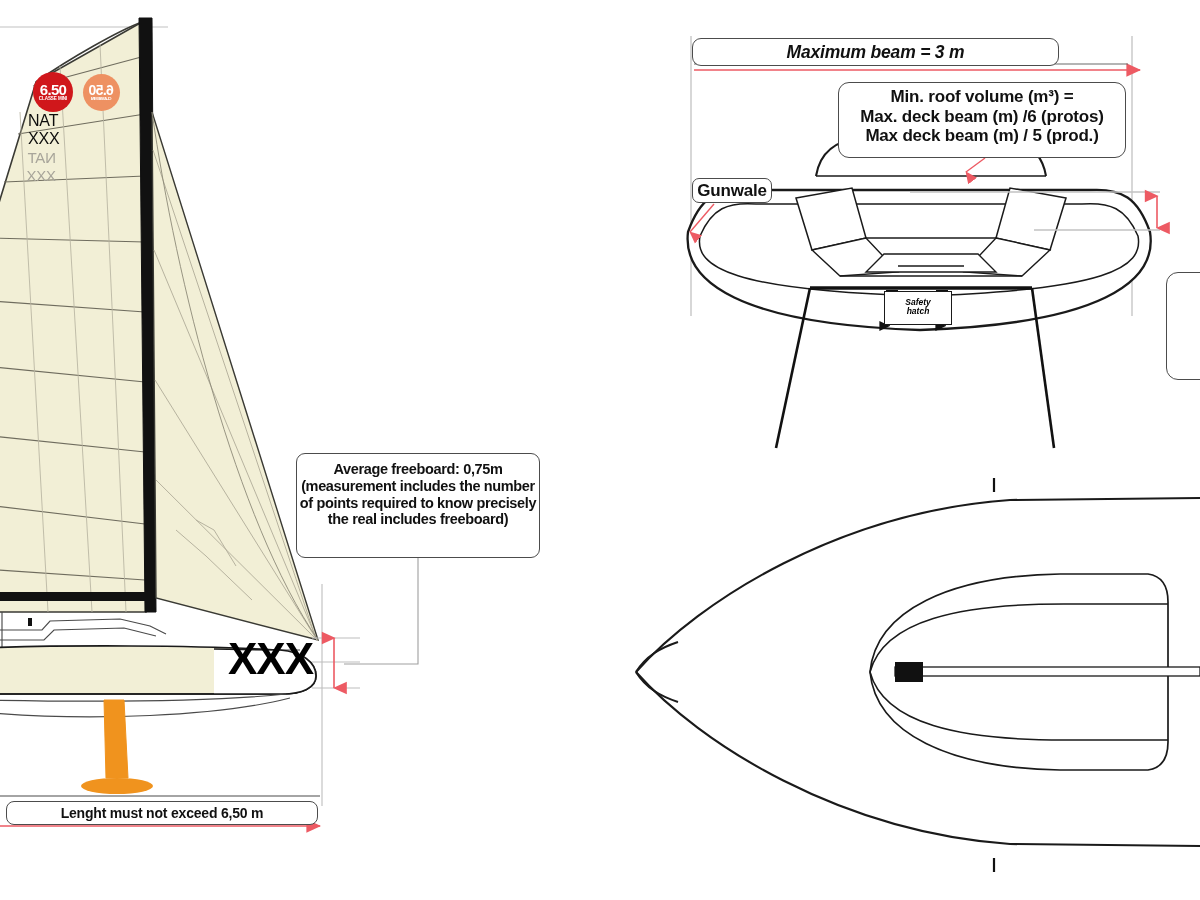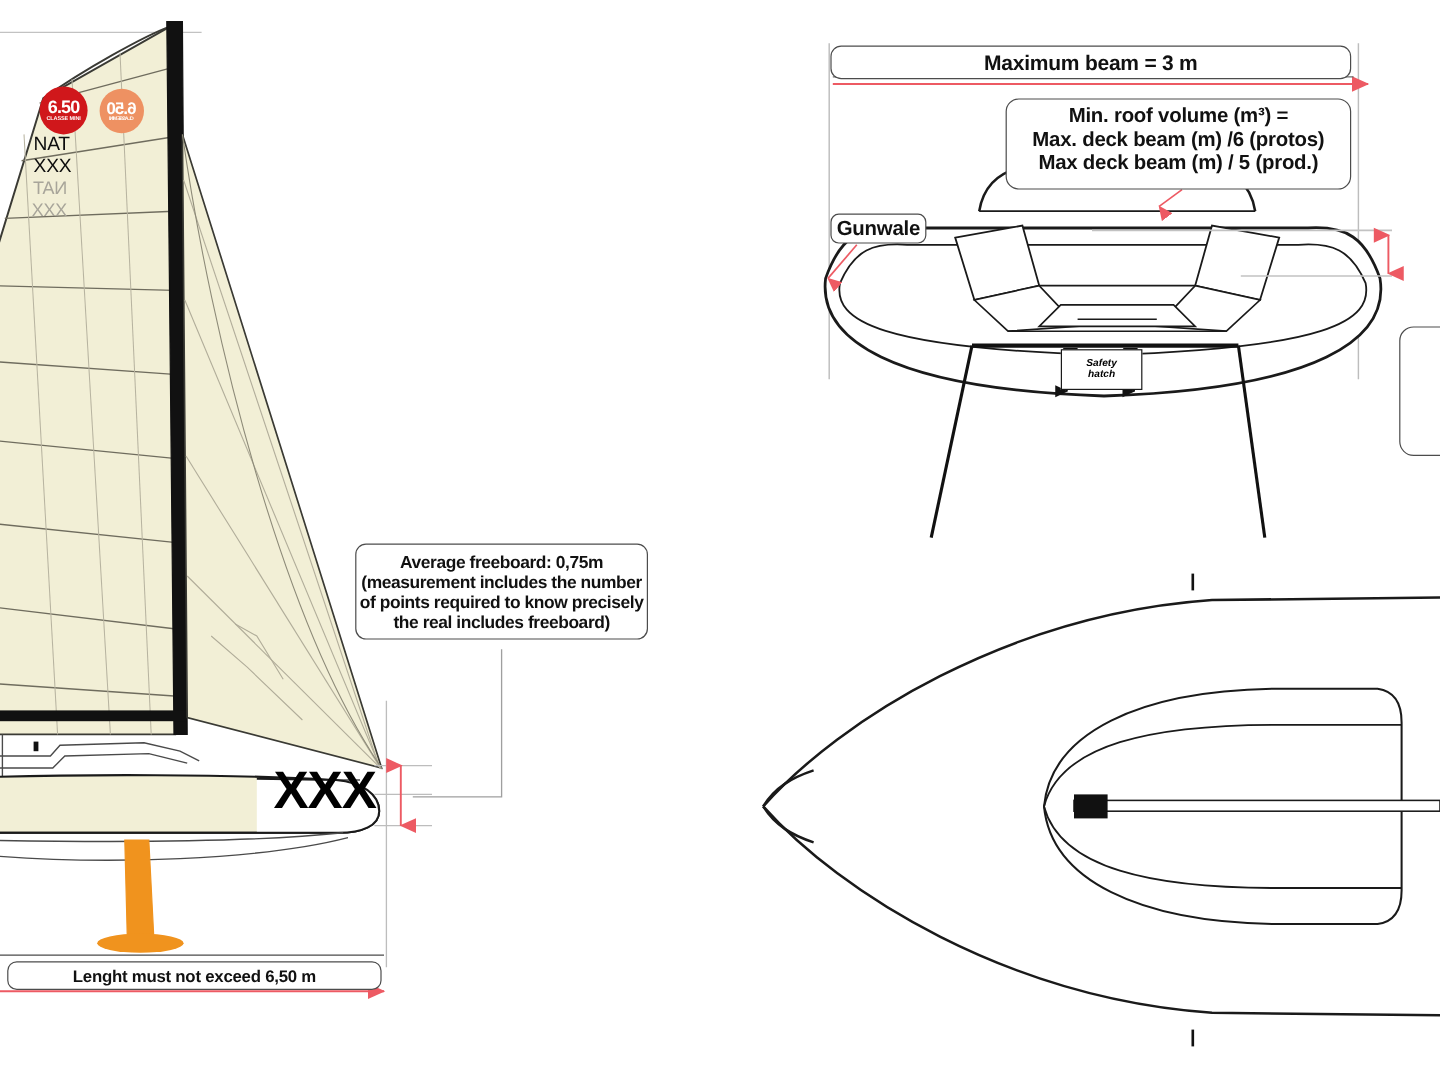--- a/index.html
+++ b/index.html
@@ -40,41 +40,42 @@
     text-align: center;
     line-height: 1.16;
     font-family: "Liberation Sans", sans-serif;
     font-weight: 600;
     letter-spacing: -0.2px;
   }
   .callout .ln { display: block; white-space: nowrap; }
 
   #callout-freeboard {
     left: 296px; top: 453px;
-    width: 244px; height: 80px;
+    width: 244px; height: 105px;
     padding-top: 7px;
     font-size: 14.5px;
     border-radius: 9px;
   }
   #callout-freeboard .ln { letter-spacing: -0.35px; }
 
   #callout-length {
     left: 6px; top: 801px;
     width: 312px; height: 24px;
     font-size: 14px;
     line-height: 23px;
     border-radius: 8px;
   }
 
   #callout-maxbeam {
     left: 692px; top: 38px;
-    width: 434px; height: 28px;
+    width: 367px; height: 28px;
     font-size: 17.5px;
     line-height: 27px;
     border-radius: 9px;
+    font-style: italic;
   }
 
   #callout-roofvolume {
     left: 838px; top: 82px;
     width: 288px; height: 76px;
     padding-top: 4px;
     font-size: 17px;
     border-radius: 11px;
   }
 

